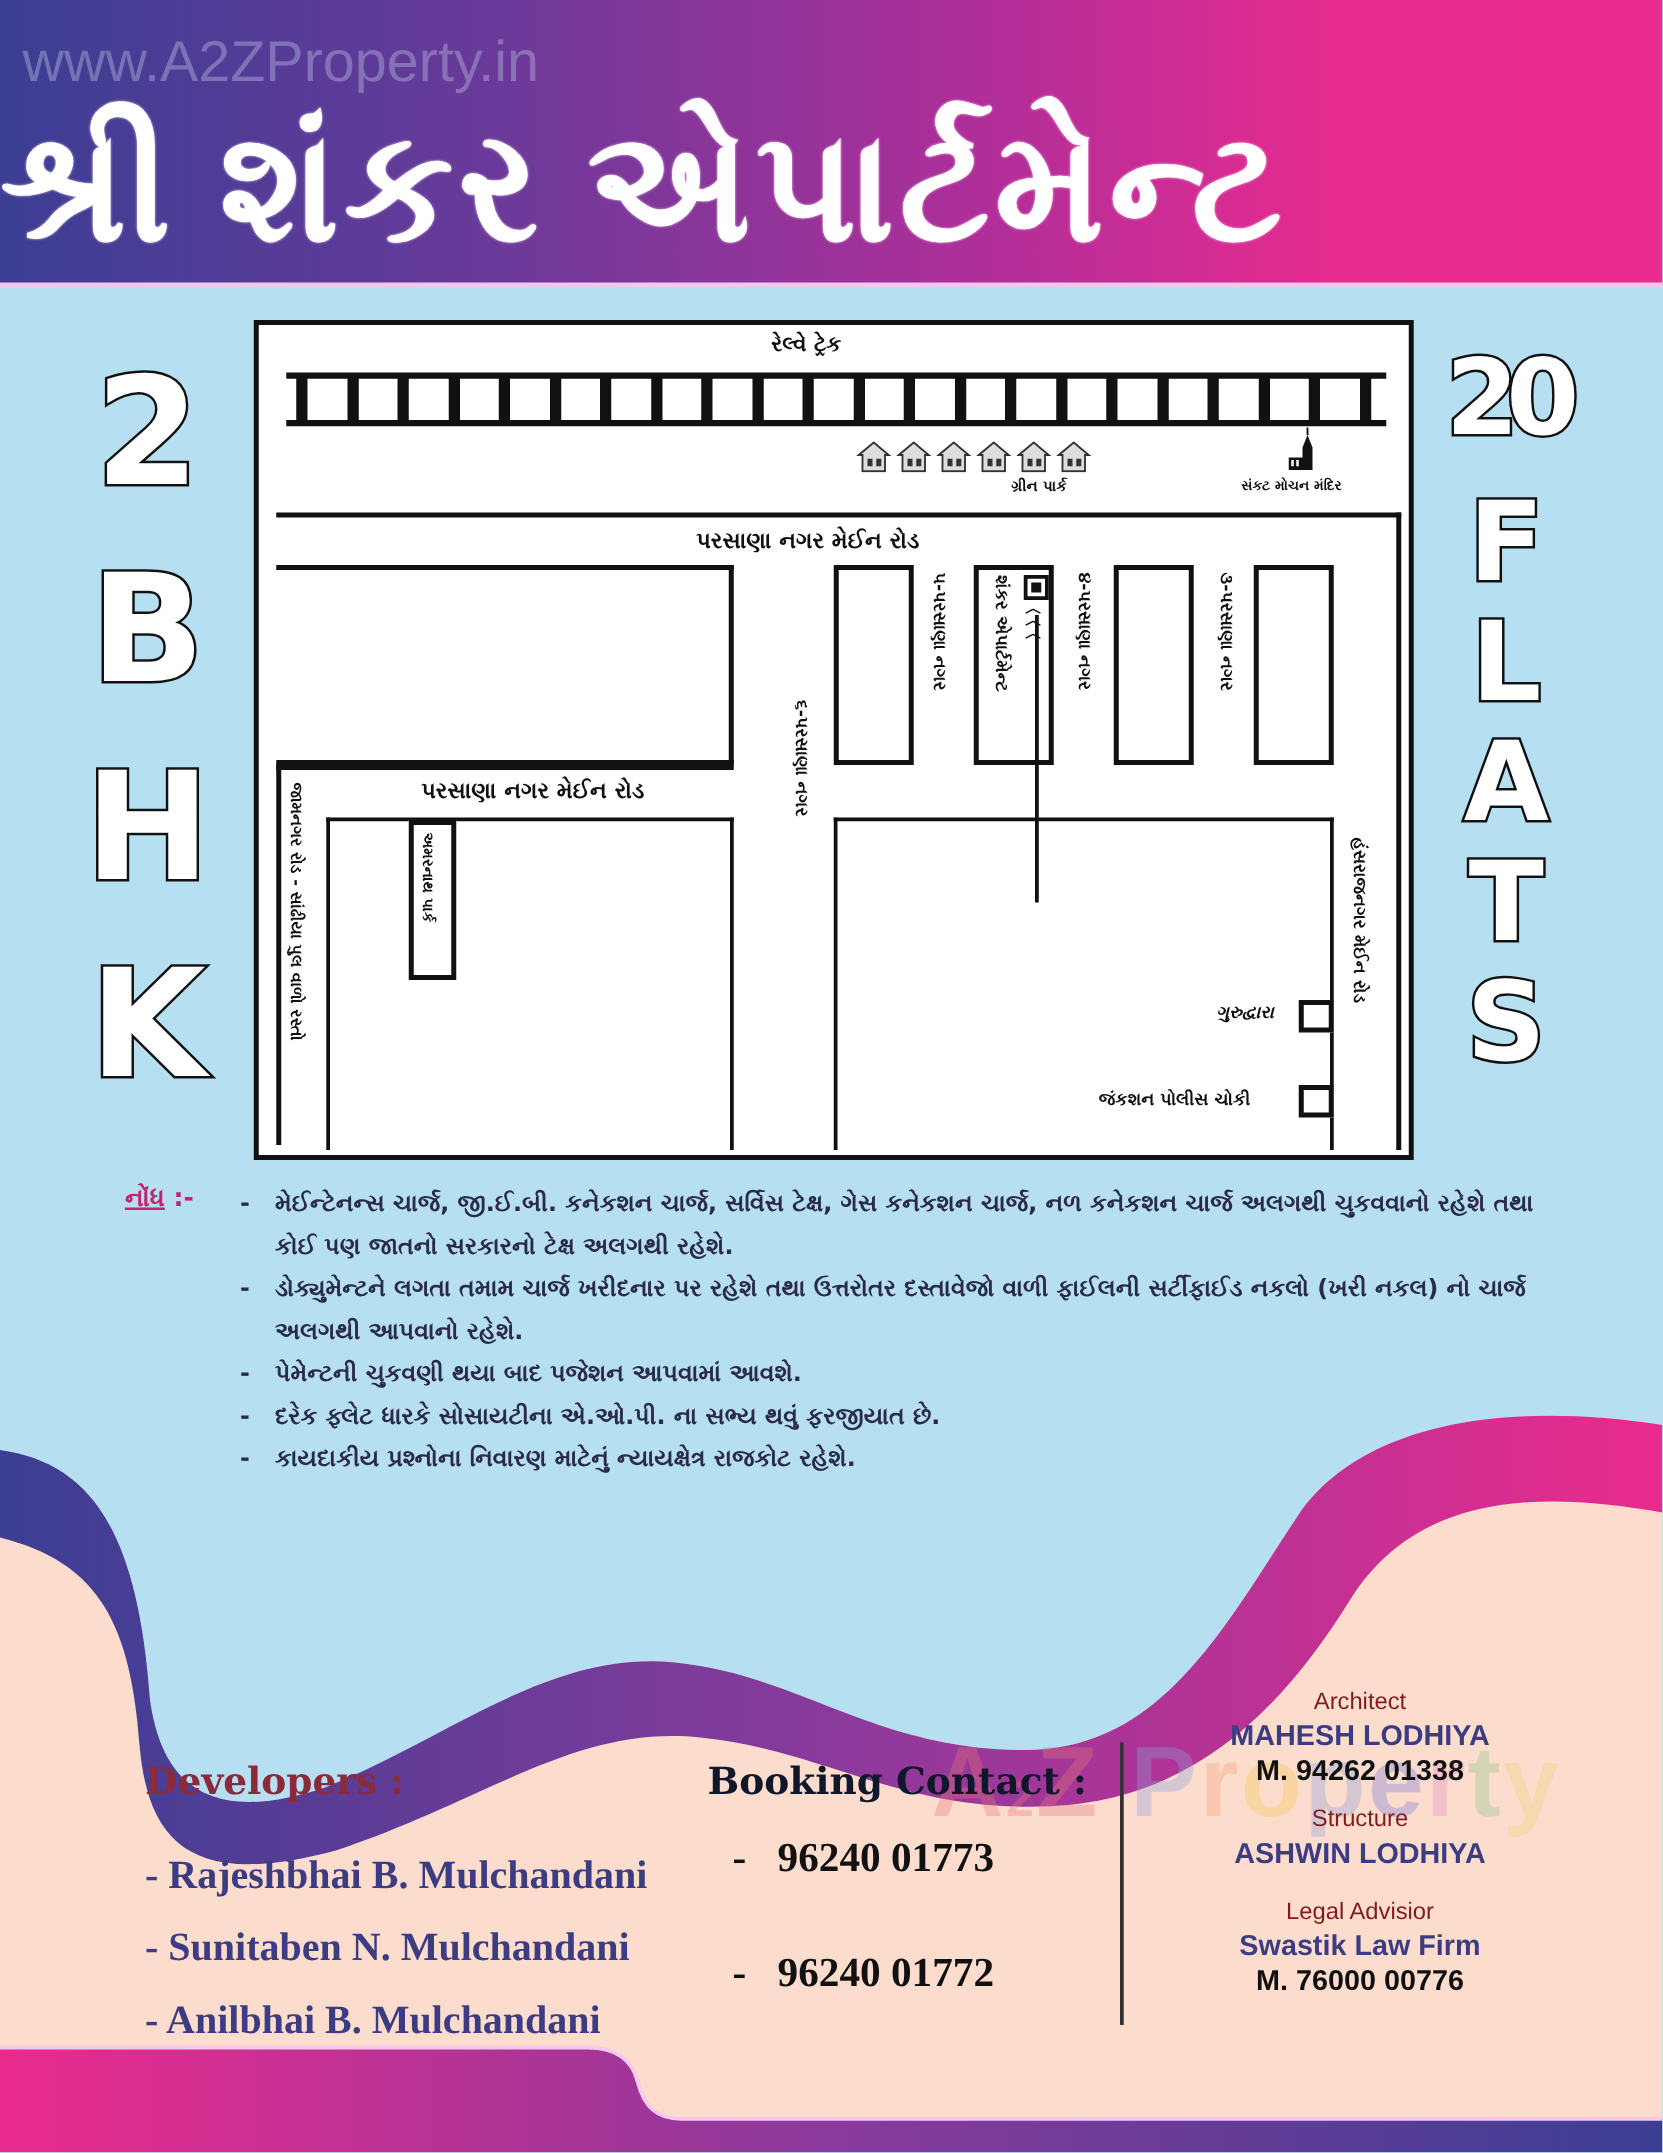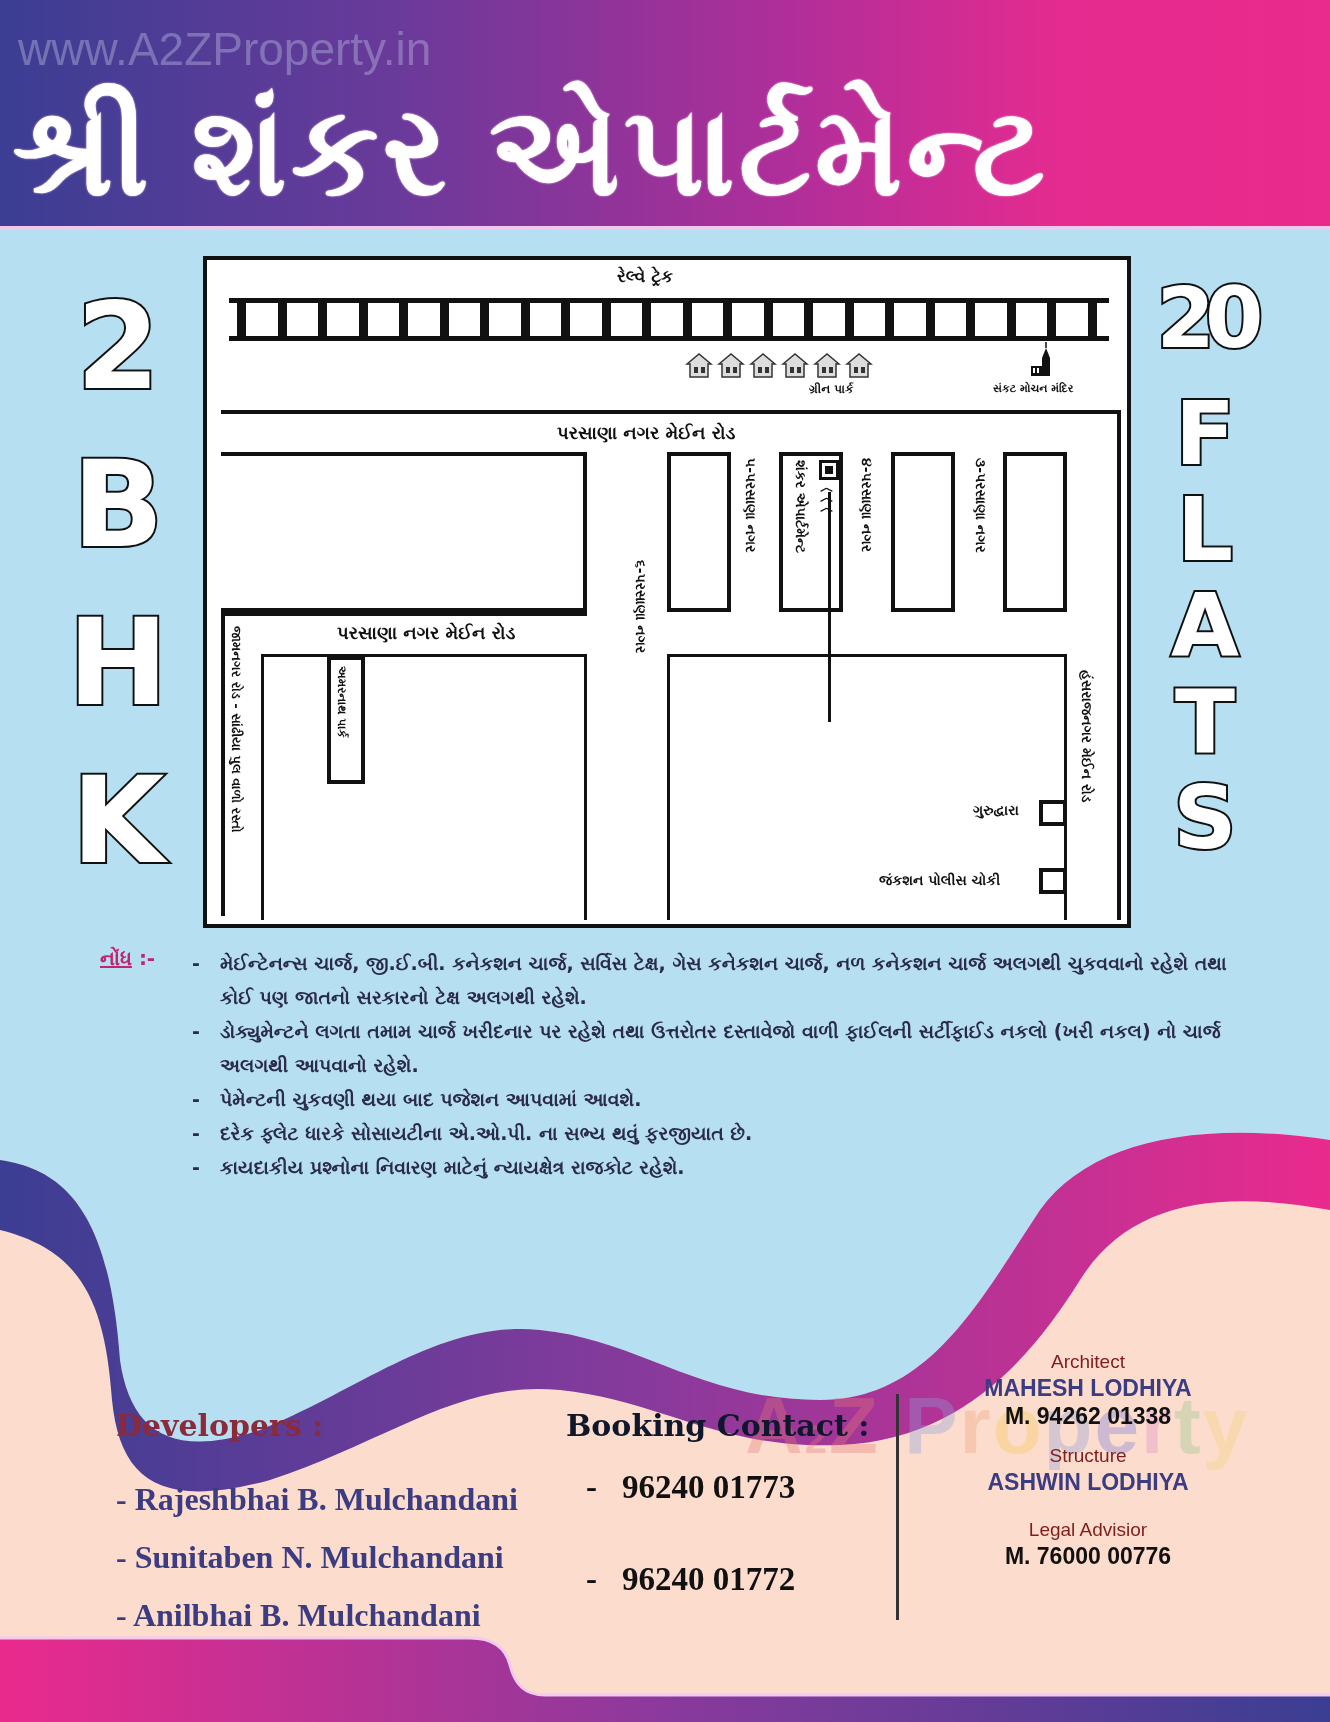--- a/index.html
+++ b/index.html
@@ -4,22 +4,22 @@
 <style>
   * { box-sizing: border-box; margin: 0; padding: 0; }
   html, body { width: 1330px; height: 1722px; overflow: hidden; }
   body { position: relative; background: #b6dff2; font-family: "DejaVu Sans", sans-serif; }
 
   
   .header { position: absolute; left: 0; top: 0; width: 1330px; height: 228px;
     background: linear-gradient(90deg, #3b3e93 0%, #6a3a9a 30%, #b22e99 60%, #e52b8f 80%, #ea2a8d 100%); }
   .header .watermark { position: absolute; left: 18px; top: 22px; font-family: "Liberation Sans", sans-serif;
     font-size: 46px; color: rgba(180,180,220,0.45); letter-spacing: 0px; }
-  .header .title { position: absolute; left: 0; width: 1061px; top: 76px; text-align: center;
-    font-family: Liberation Sans, sans-serif; font-weight: bold; font-size: 124px; line-height: 150px; color: #ffffff;
+  .header .title { position: absolute; left: 0; width: 1061px; top: 76px; 
+    font-family: Liberation Serif, serif; font-weight: bold; font-size: 124px; line-height: 150px; color: #ffffff;
     text-shadow: 0 0 2px #ffe0f6; letter-spacing: 4px; }
   .header-edge { position: absolute; left:0; top: 226px; width:1330px; height: 4px; background: #f0c8ee; }
 
   
   .side-col { position: absolute; display: flex; flex-direction: column; align-items: center; }
   .side-left { left: 68px; top: 268px; width: 100px; }
   .side-right { left: 1150px; top: 268px; width: 110px; }
   .big-letter { font-family: "DejaVu Sans", sans-serif; font-weight: bold; color: #ffffff;
     -webkit-text-stroke: 4px #111; paint-order: stroke fill; text-align: center; display: block; }
   .side-left .big-letter { font-size: 120px; line-height: 158px; }
@@ -230,21 +230,21 @@
 
   <div class="box" style="left:120px; top:396px; width:38px; height:128px;"></div>
   <div class="vtext" style="left:128px; top:406px; font-size:12px;">અમરનાથ પાર્ક</div>
 
   <div class="line-h" style="left:460px; top:394px; width:400px; height:3px;"></div>
   <div class="line-v" style="left:460px; top:394px; height:266px; width:3px;"></div>
   <div class="line-v" style="left:857px; top:394px; height:266px; width:3px;"></div>
   <div class="vtext" style="left:872px; top:410px; font-size:14px;">હંસરાજનગર મેઈન રોડ</div>
 
   <div class="box" style="left:832px; top:540px; width:28px; height:26px;"></div>
-  <div class="lbl" style="left:766px; top:542px; font-size:14px;">ગુરુદ્વારા</div>
+  <div class="lbl" style="left:766px; top:542px; font-size:14px;font-style:italic;">ગુરુદ્વારા</div>
   <div class="box" style="left:832px; top:608px; width:28px; height:26px;"></div>
   <div class="lbl" style="left:672px; top:612px; font-size:14px;">જંકશન પોલીસ ચોકી</div>
 </div>
 
 <div class="notes">
   <div class="note-title"><u>નોંધ</u> <span>:-</span></div>
   <ul>
     <li>મેઈન્ટેનન્સ ચાર્જ, જી.ઈ.બી. કનેકશન ચાર્જ, સર્વિસ ટેક્ષ, ગેસ કનેકશન ચાર્જ, નળ કનેકશન ચાર્જ અલગથી ચુકવવાનો રહેશે તથા કોઈ પણ જાતનો સરકારનો ટેક્ષ અલગથી રહેશે.</li>
     <li>ડોક્યુમેન્ટને લગતા તમામ ચાર્જ ખરીદનાર પર રહેશે તથા ઉત્તરોતર દસ્તાવેજો વાળી ફાઈલની સર્ટીફાઈડ નકલો (ખરી નકલ) નો ચાર્જ અલગથી આપવાનો રહેશે.</li>
     <li>પેમેન્ટની ચુકવણી થયા બાદ પજેશન આપવામાં આવશે.</li>
@@ -277,14 +277,15 @@
 
 <div class="credits">
   <div class="role">Architect</div>
   <div class="name">MAHESH LODHIYA</div>
   <div class="mobile">M. 94262 01338</div>
   <div class="gap"></div>
   <div class="role">Structure</div>
   <div class="name">ASHWIN LODHIYA</div>
   <div class="gap" style="height:22px;"></div>
   <div class="role">Legal Advisior</div>
+  <div class="name">Swastik Law Firm</div>
   <div class="mobile">M. 76000 00776</div>
 </div>
 
 </body></html>

